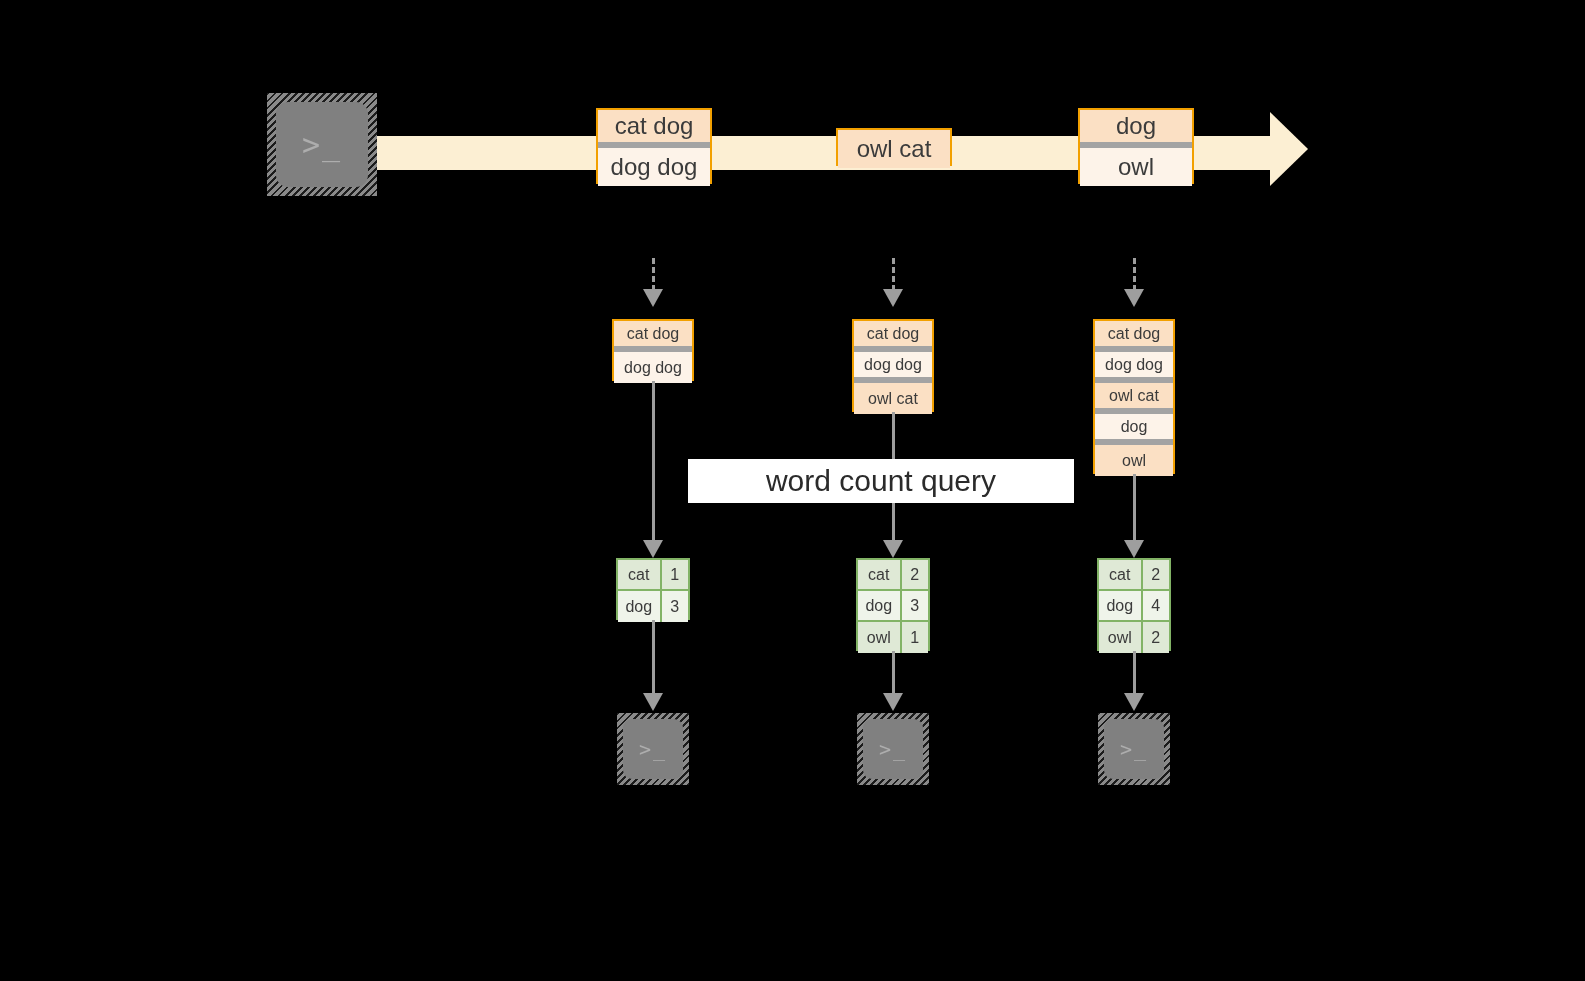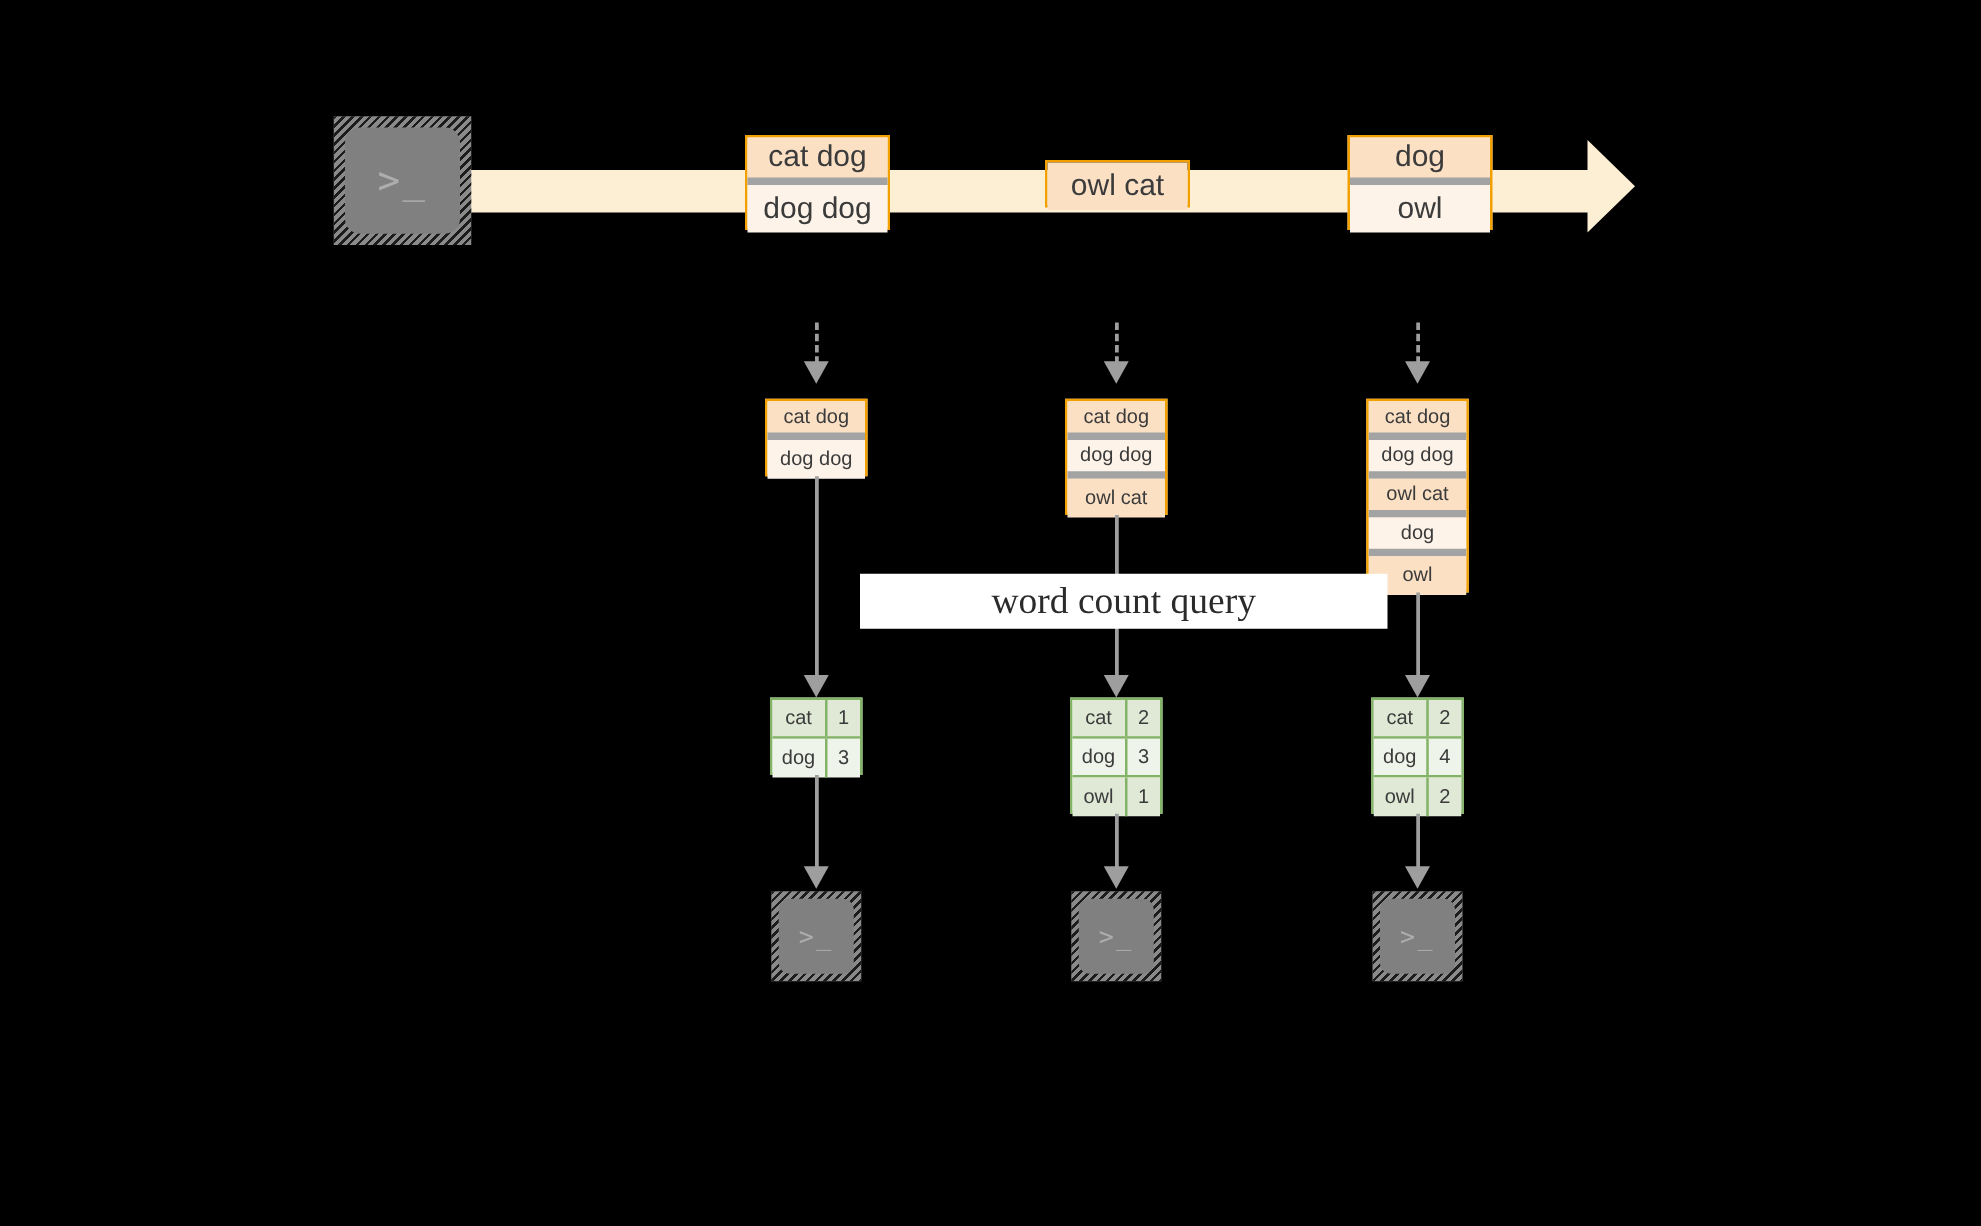--- a/index.html
+++ b/index.html
@@ -164,14 +164,14 @@
         <div class="gc word" style="width:46px;">owl</div>
         <div class="gc num" style="width:28px;">2</div>
       </div>
     </div>
     <div class="vline" style="left:1133px;top:651px;height:46px;"></div>
     <div class="vhead" style="left:1124px;top:693px;"></div>
     <div class="term small" style="left:1098px;top:713px;width:72px;height:72px;">
       <div class="inner"></div>
       <div class="glyph">&gt;_</div>
     </div>
-    <div class="banner" style="left:688px;top:459px;width:422px;height:44px;font-family:Liberation Serif, serif;">word count query</div>
+    <div class="banner" style="left:688px;top:459px;width:386px;height:44px;">word count query</div>
   </div>
 
 </body></html>

